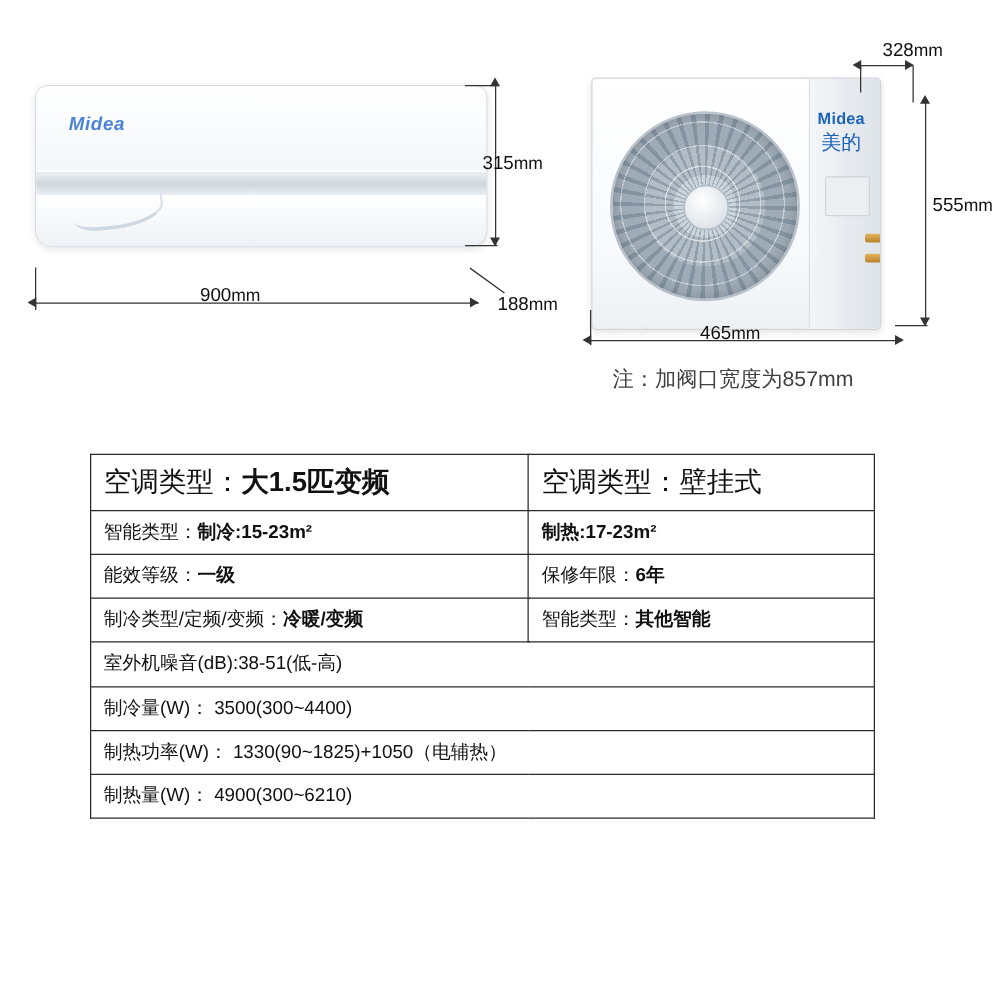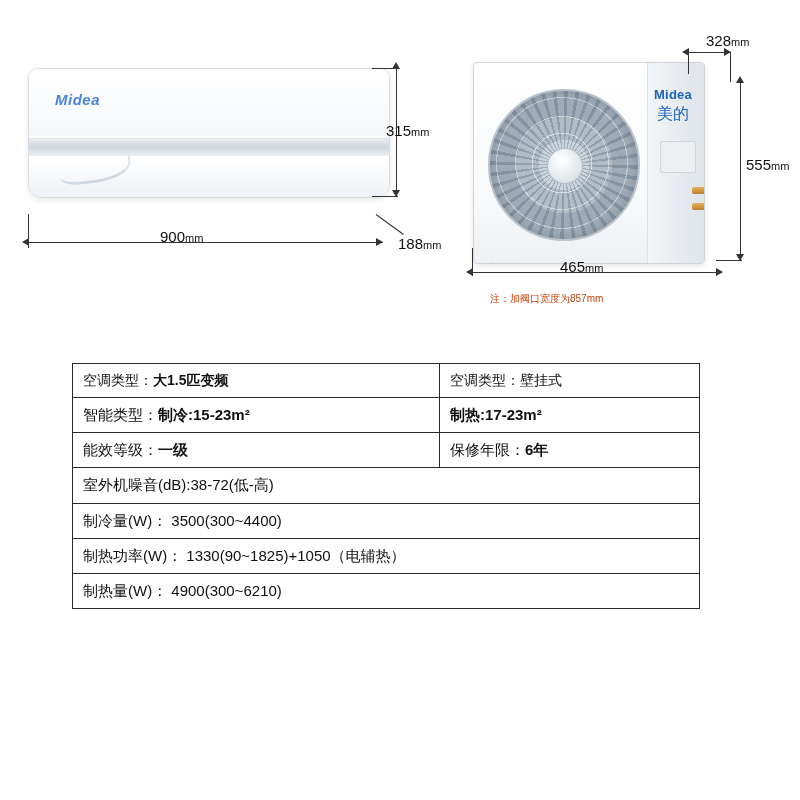--- a/index.html
+++ b/index.html
@@ -98,21 +98,21 @@
     background: #333;
   }
   .dim-h { height: 1px; }
   .dim-v { width: 1px; }
   .dim-label {
     position: absolute;
     font-size: 15px;
     color: #111;
     white-space: nowrap;
   }
-  .dim-label .u { font-size: 11px; }
+  .dim-label .u { font-size: 14px; }
 
   .arrow {
     position: absolute;
     width: 0; height: 0;
   }
   .arrow-l {
     border-top: 4px solid transparent;
     border-bottom: 4px solid transparent;
     border-right: 7px solid #333;
   }
@@ -248,43 +248,43 @@
     border: 1px solid #cfd5db;
     border-top: none;
   }
   .base-foot.f1 { left: 18px; }
   .base-foot.f2 { right: 66px; }
 
   .note-text {
     position: absolute;
     left: 490px;
     top: 292px;
-    font-size: 10px;
-    color: #c2410c;
+    font-size: 17px;
+    color: #404040;
   }
 
   
   .spec-table {
     position: absolute;
     left: 72px;
     top: 363px;
     width: 628px;
     border: 1px solid #2a2a2a;
     border-collapse: collapse;
     background: #fff;
   }
   .spec-table td {
     border: 1px solid #2a2a2a;
     padding: 7px 10px;
     font-size: 15px;
     color: #111;
     vertical-align: middle;
     line-height: 1.35;
   }
-  .r-big td { font-size: 14px; }
+  .r-big td { font-size: 22px; }
   .lbl { color: #111; }
   .val { font-weight: bold; }
 </style>
 </head>
 <body>
 
 <div class="diagram-area">
 
   <div class="indoor-wrap">
     <div class="indoor-unit">
@@ -360,21 +360,25 @@
     </tr>
     <tr>
       <td colspan="2"><span class="lbl">智能类型：</span><span class="val">制冷:15-23m²</span></td>
       <td colspan="2"><span class="val">制热:17-23m²</span></td>
     </tr>
     <tr>
       <td colspan="2"><span class="lbl">能效等级：</span><span class="val">一级</span></td>
       <td colspan="2"><span class="lbl">保修年限：</span><span class="val">6年</span></td>
     </tr>
     <tr>
-      <td colspan="4">室外机噪音(dB):38-72(低-高)</td>
+      <td colspan="2"><span class="lbl">制冷类型/定频/变频：</span><span class="val">冷暖/变频</span></td>
+      <td colspan="2"><span class="lbl">智能类型：</span><span class="val">其他智能</span></td>
+    </tr>
+    <tr>
+      <td colspan="4">室外机噪音(dB):38-51(低-高)</td>
     </tr>
     <tr>
       <td colspan="4">制冷量(W)：     3500(300~4400)</td>
     </tr>
     <tr>
       <td colspan="4">制热功率(W)：  1330(90~1825)+1050（电辅热）</td>
     </tr>
     <tr>
       <td colspan="4">制热量(W)：     4900(300~6210)</td>
     </tr>

